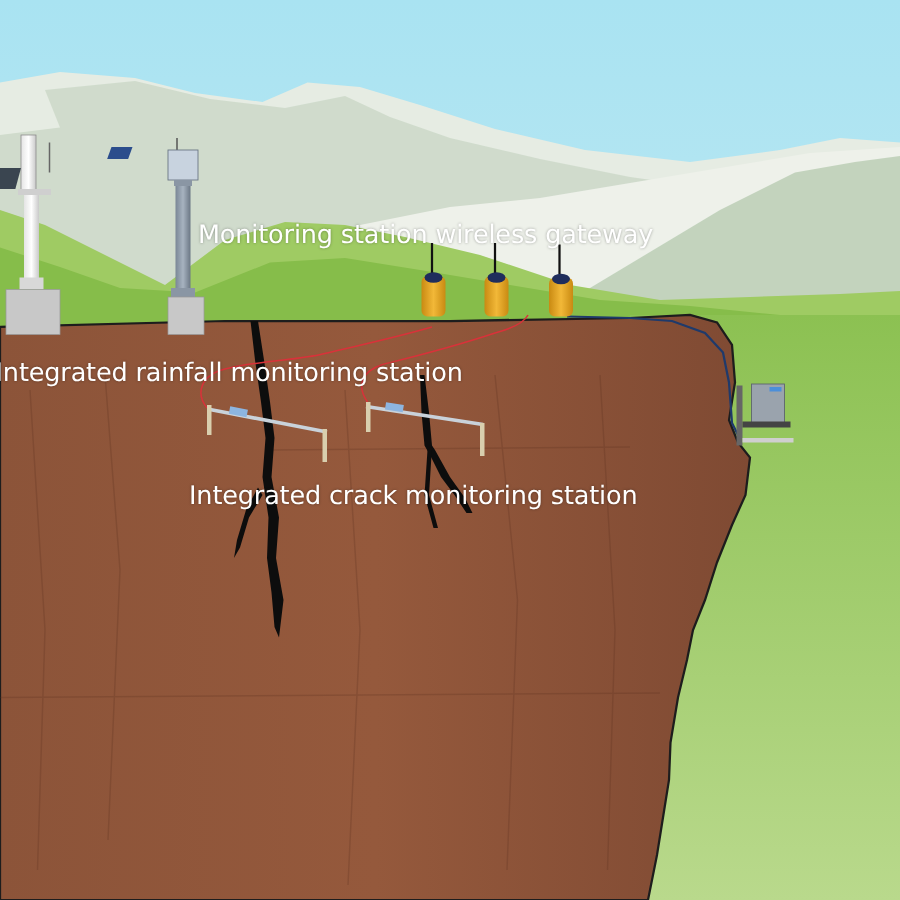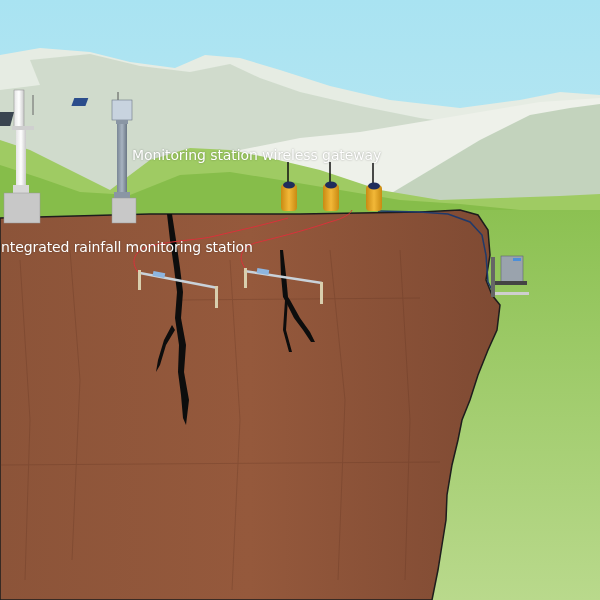--- a/index.html
+++ b/index.html
@@ -3,21 +3,21 @@
 <meta charset="utf-8">
 <style>
   html, body { margin: 0; padding: 0; }
   body { width: 600px; height: 600px; overflow: hidden; background: #bfe8f3; font-family: "DejaVu Sans", sans-serif; }
   #scene { position: relative; width: 600px; height: 600px; }
   #scene svg { position: absolute; left: 0; top: 0; }
   .label {
     position: absolute;
     color: #ffffff;
     font-family: "DejaVu Sans", sans-serif;
-    font-size: 14px;
+    font-size: 17px;
     white-space: nowrap;
     text-shadow: 0 0 2px rgba(0,0,0,0.35);
     letter-spacing: -0.1px;
   }
 </style>
 </head>
 <body>
 
 <div id="scene">
   <svg width="600" height="600" viewBox="0 0 600 600">
@@ -139,13 +139,14 @@
       <rect x="491" y="257" width="4" height="40" fill="#666"></rect>
       <rect x="501" y="256" width="22" height="26" fill="#9aa3ad" stroke="#5d656e" stroke-width="0.6"></rect>
       <rect x="513" y="258" width="8" height="3" fill="#4c8fd9"></rect>
       <rect x="495" y="281" width="32" height="4" fill="#444"></rect>
       <rect x="495" y="292" width="34" height="3" fill="#cfcfcf"></rect>
     </g>
   </svg>
 
   <div class="label" style="left:132px; top:147px;">Monitoring station wireless gateway</div>
   <div class="label" style="left:-3px; top:239px;">Integrated rainfall monitoring station</div>
+  <div class="label" style="left:126px; top:321px;">Integrated crack monitoring station</div>
 </div>
 
 </body></html>

